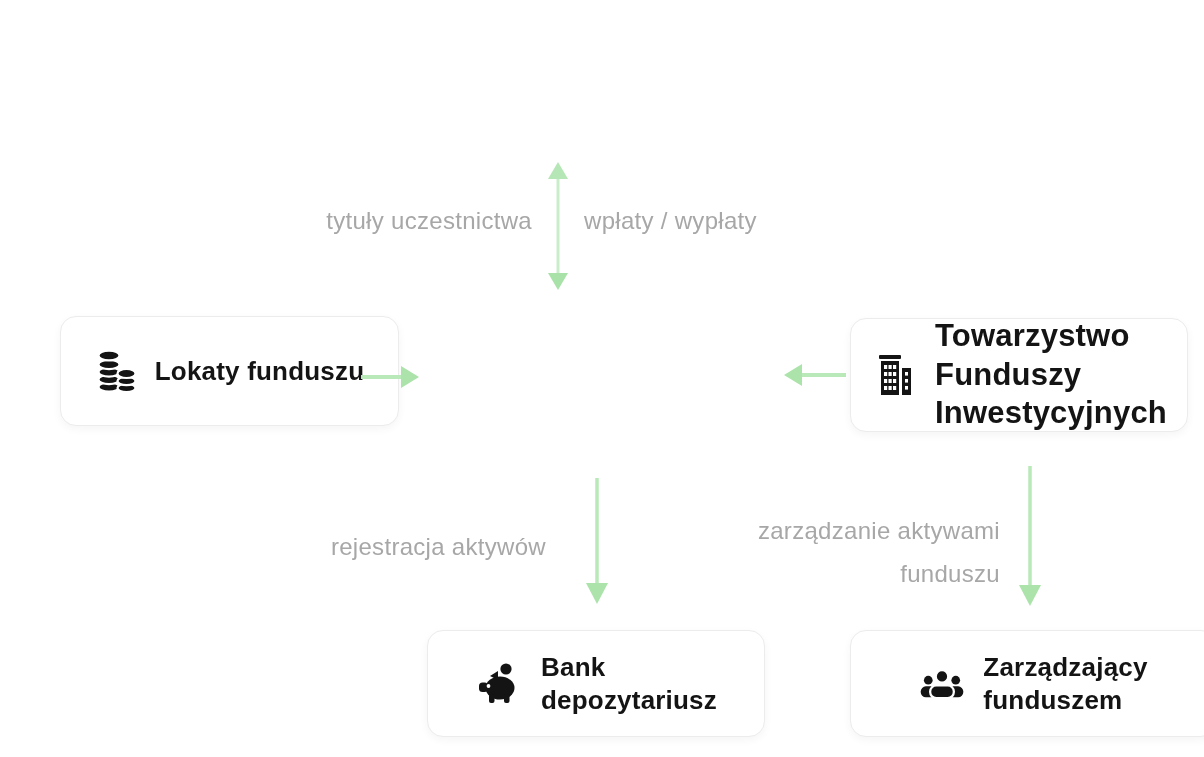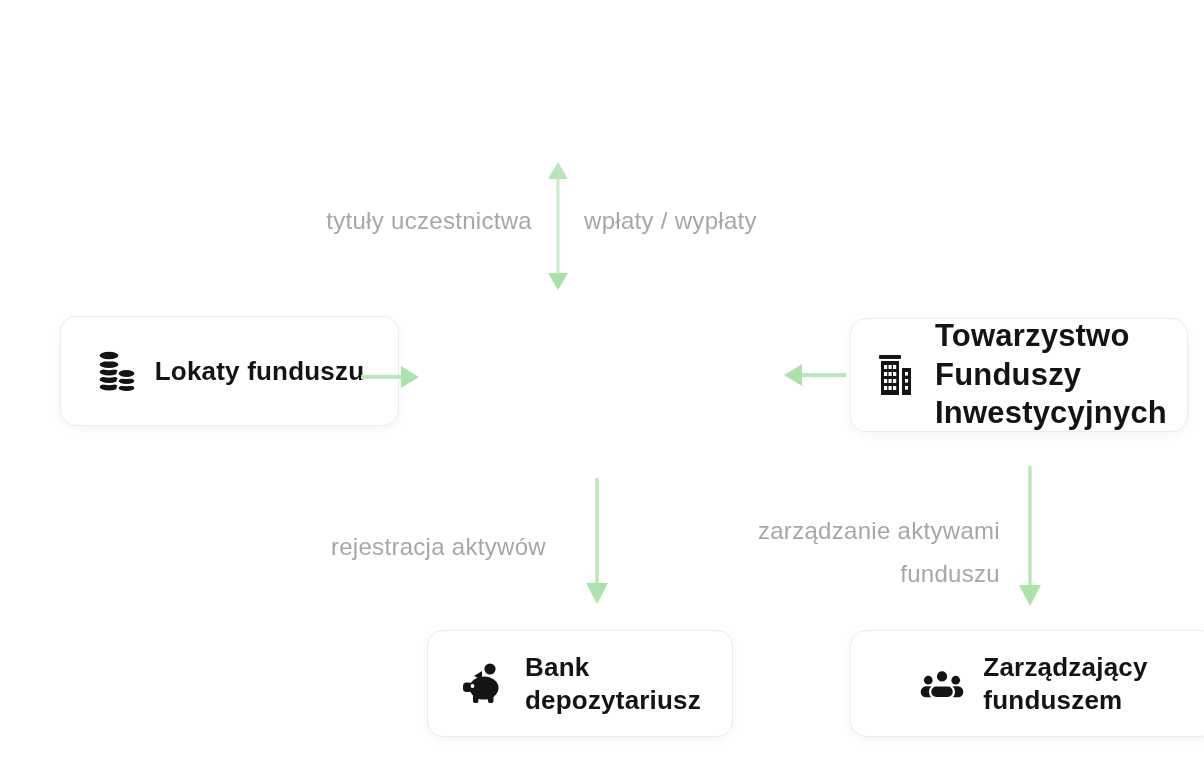--- a/index.html
+++ b/index.html
@@ -52,21 +52,21 @@
     font-weight: 700;
     color: #141414;
     line-height: 1.25;
     white-space: pre-line;
     letter-spacing: 0.2px;
   }
   .node-lokaty   { left: 16px;  top: 316px; width: 339px; height: 110px; margin-left: 44px; }
   .node-fundusz  { left: 430px; top: 321px; width: 338px; height: 110px; }
   .node-tfi      { left: 850px; top: 318px; width: 338px; height: 114px; }
   .node-tfi .node-label { font-size: 31px; }
-  .node-bank     { left: 427px; top: 630px; width: 306px; height: 107px; }
+  .node-bank     { left: 427px; top: 630px; width: 338px; height: 107px; }
   .node-manager  { left: 850px; top: 630px; width: 367px; height: 107px; }
   
   .flow-label {
     position: absolute;
     font-size: 24px;
     font-weight: 400;
     color: #a7a7a7;
     letter-spacing: 0.3px;
     white-space: pre-line;
   }

